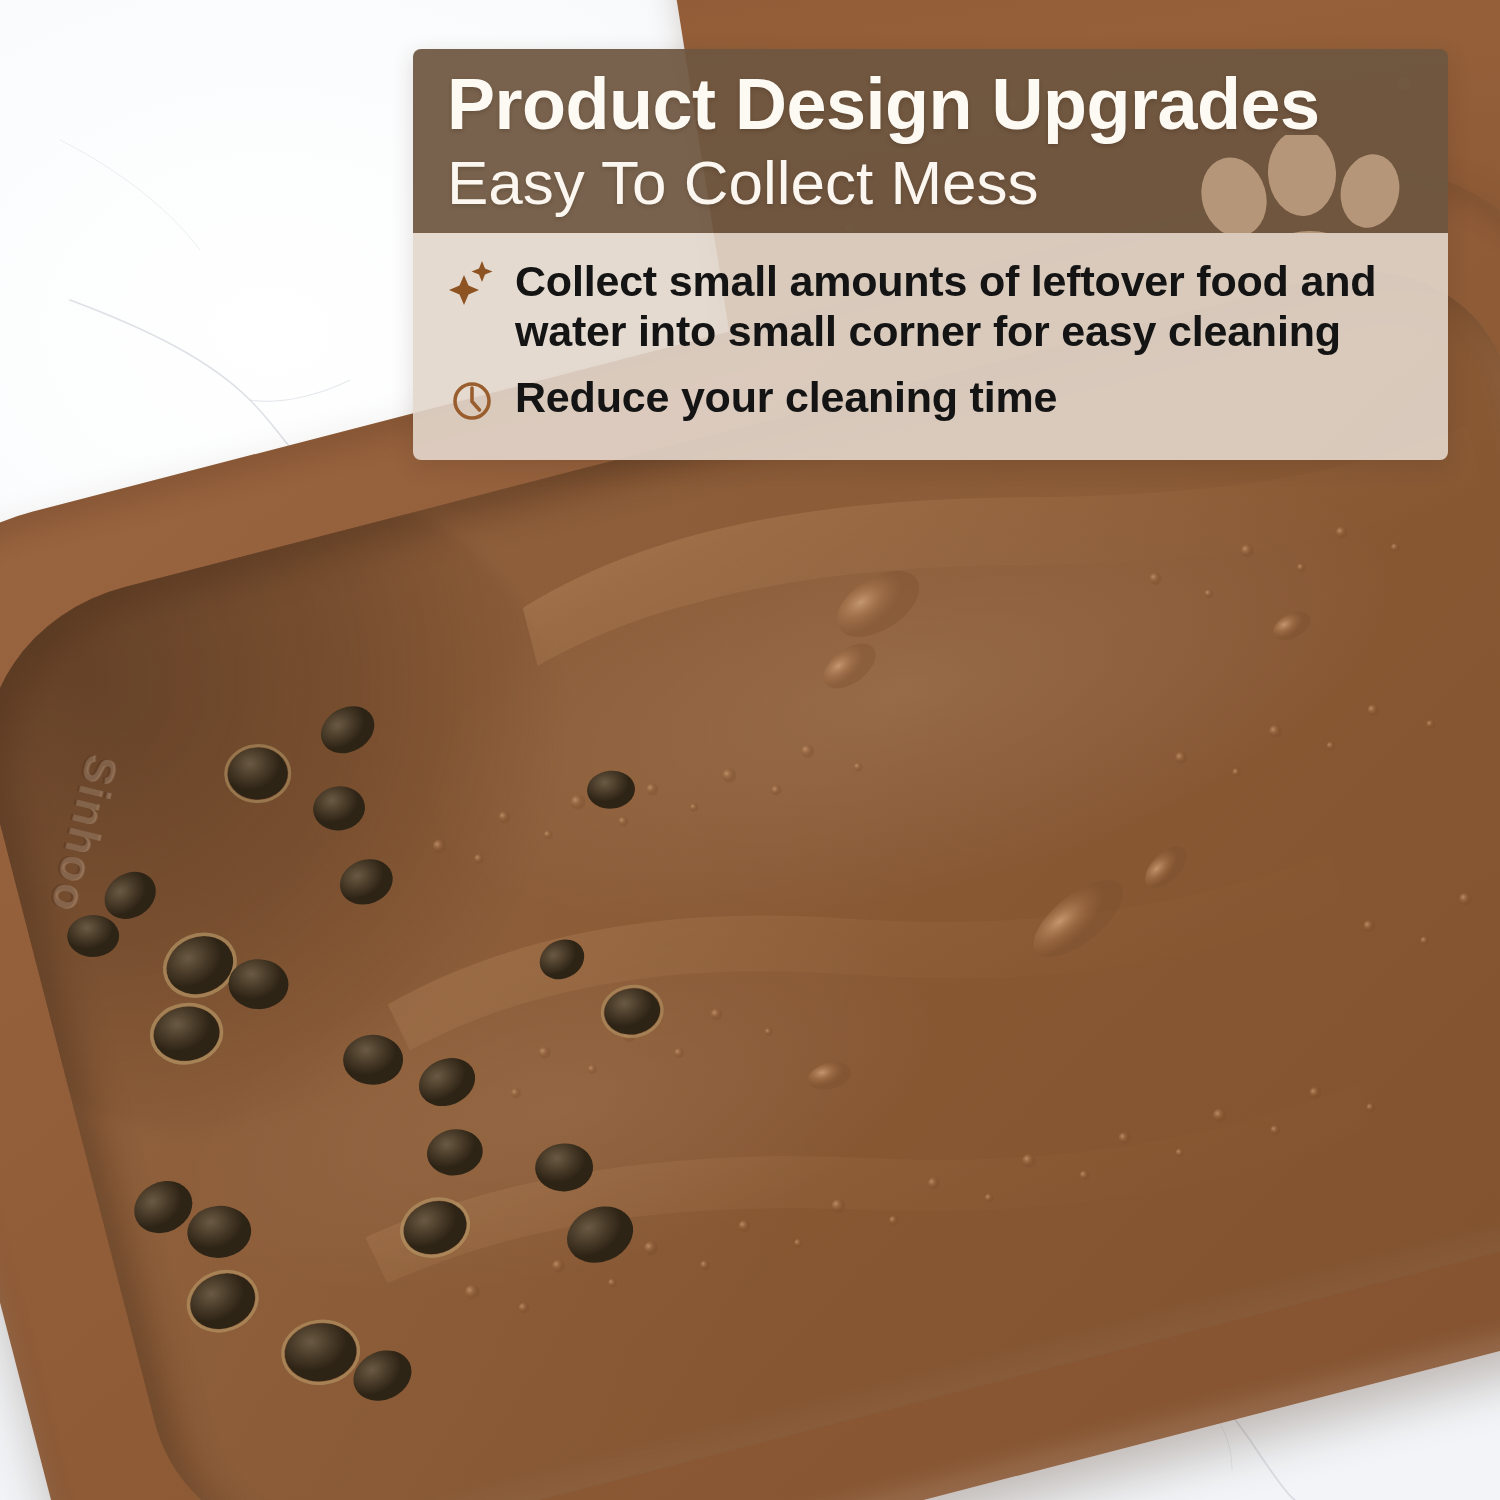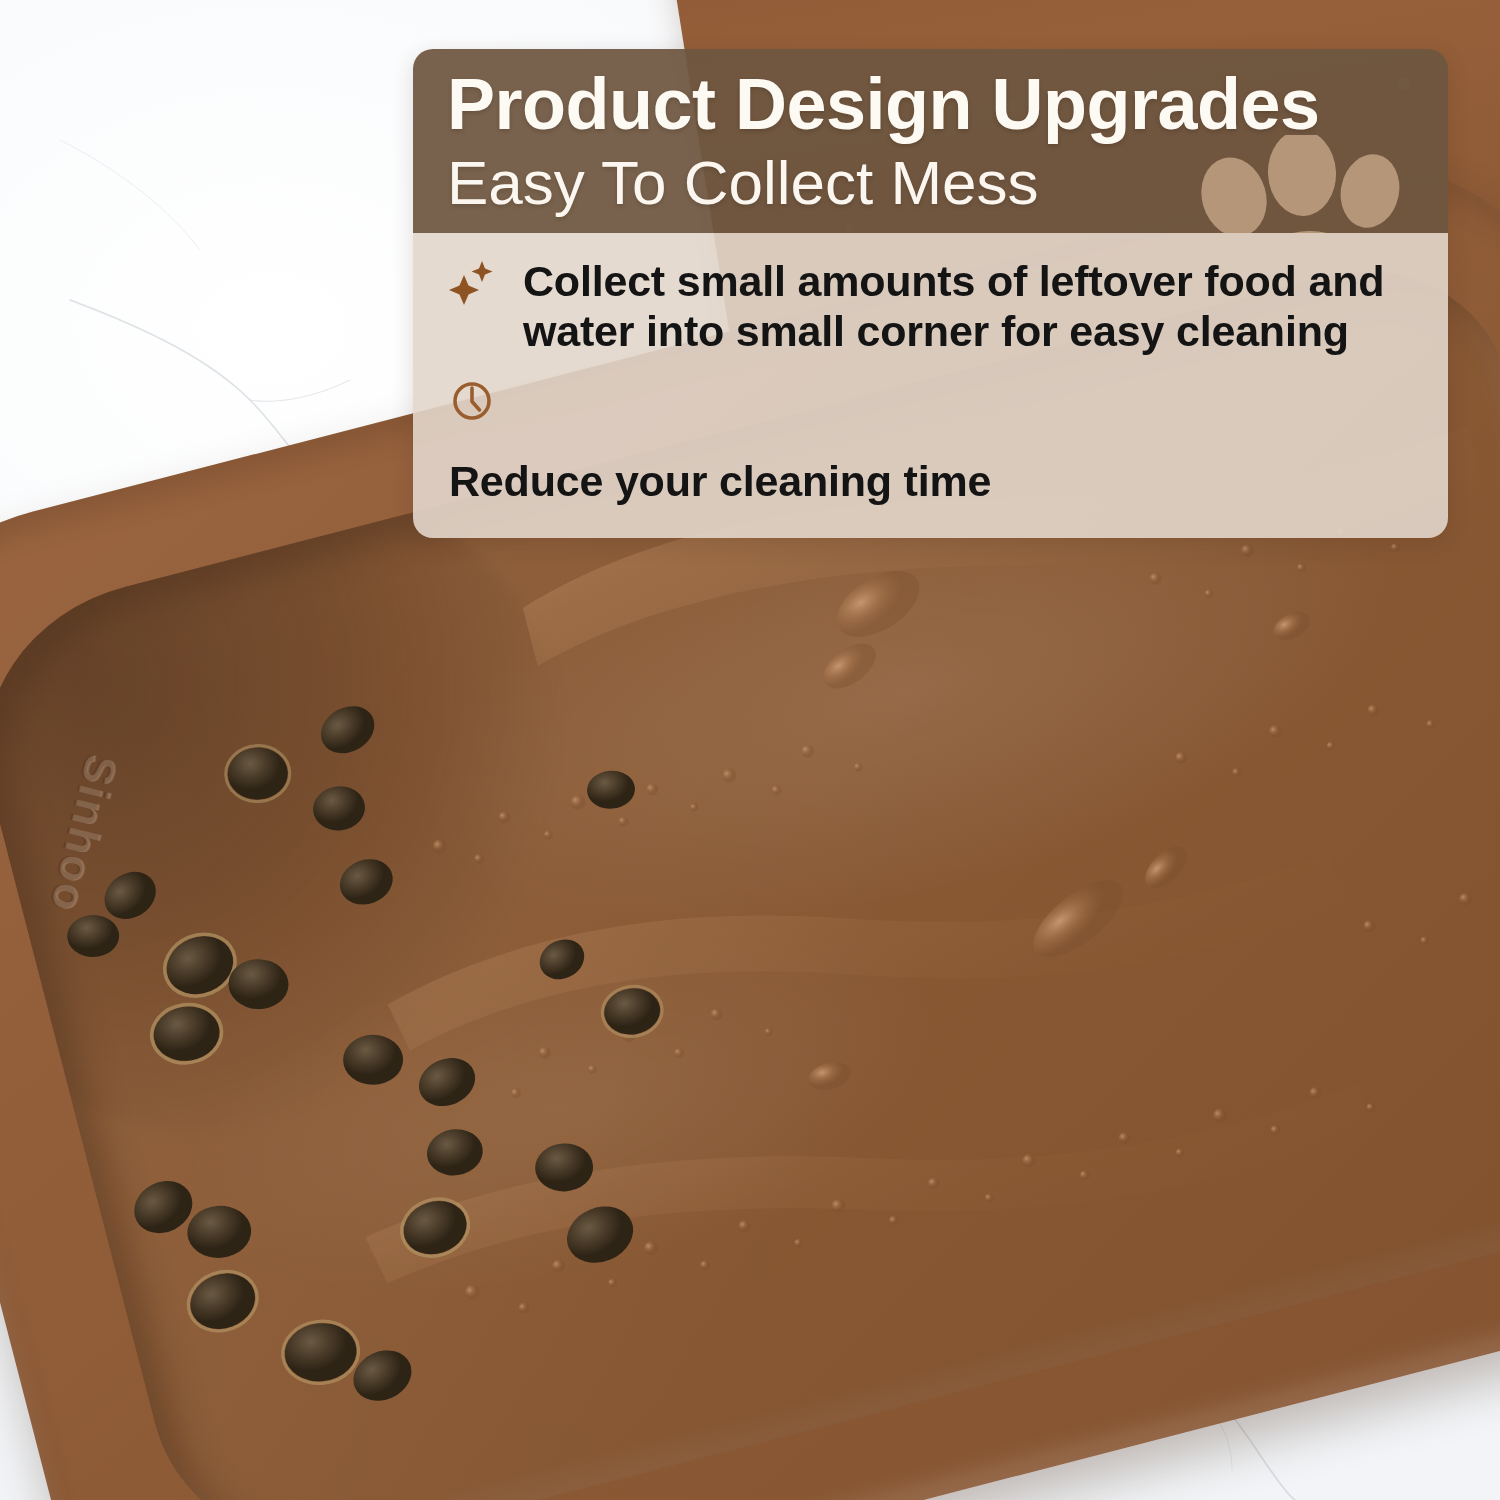--- a/index.html
+++ b/index.html
@@ -98,21 +98,21 @@
     color:rgba(255,235,215,.14);
     text-shadow:0 2px 0 rgba(70,40,20,.28), 0 -1px 0 rgba(255,240,220,.12);
     transform:rotate(118deg);
     white-space:nowrap;
     user-select:none;
   }
 
   
   .card{
     position:absolute;left:413px;top:49px;width:1035px;
-    border-radius:20px;
+    border-radius:8px;
     overflow:hidden;
     box-shadow:0 6px 22px rgba(60,40,24,.16);
   }
   .card-head{
     position:relative;
     background:rgba(110,86,64,.93);
     padding:18px 34px 16px 34px;
     overflow:hidden;
   }
   .paw{
@@ -142,24 +142,24 @@
     white-space:nowrap;
     text-shadow:0 2px 4px rgba(40,24,12,.18);
   }
 
   .card-body{
     background:rgba(226,214,203,.90);
     padding:24px 28px 26px 36px;
   }
   .blist{list-style:none;margin:0;padding:0;}
   .bitem{
-    display:flex;align-items:flex-start;gap:28px;
+    display:flex;align-items:flex-start;gap:20px;
     margin-bottom:16px;
   }
-  .bitem:last-child{margin-bottom:5px;flex-direction:column;}
+  .bitem:last-child{margin-bottom:5px;}
   .bicon{flex:0 0 auto;width:46px;height:52px;display:flex;align-items:flex-start;justify-content:center;padding-top:4px;}
   .bicon svg{display:block;}
   .btext{
     color:#141414;
     font-family:"Liberation Sans Narrow","Liberation Sans",sans-serif;
     font-weight:700;
     font-size:43px;
     line-height:1.16;
     letter-spacing:-0.2px;
   }

